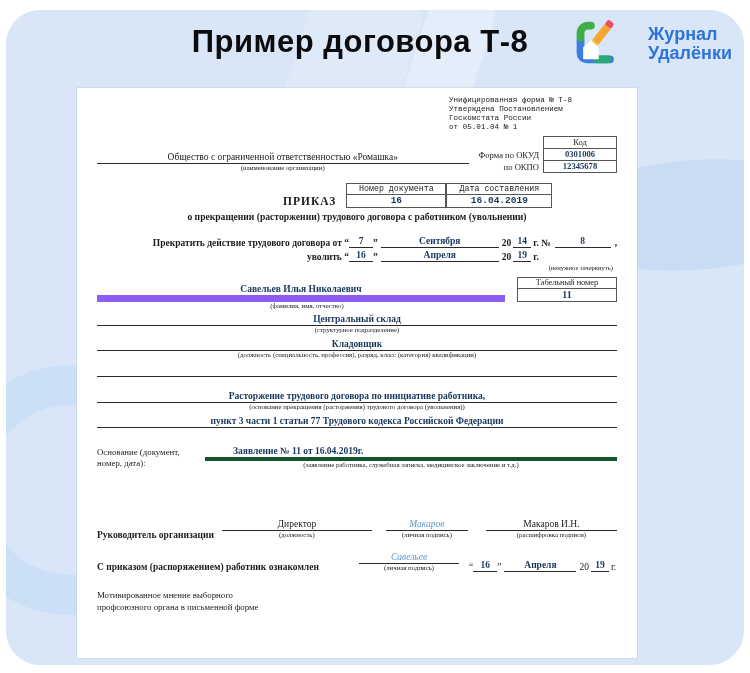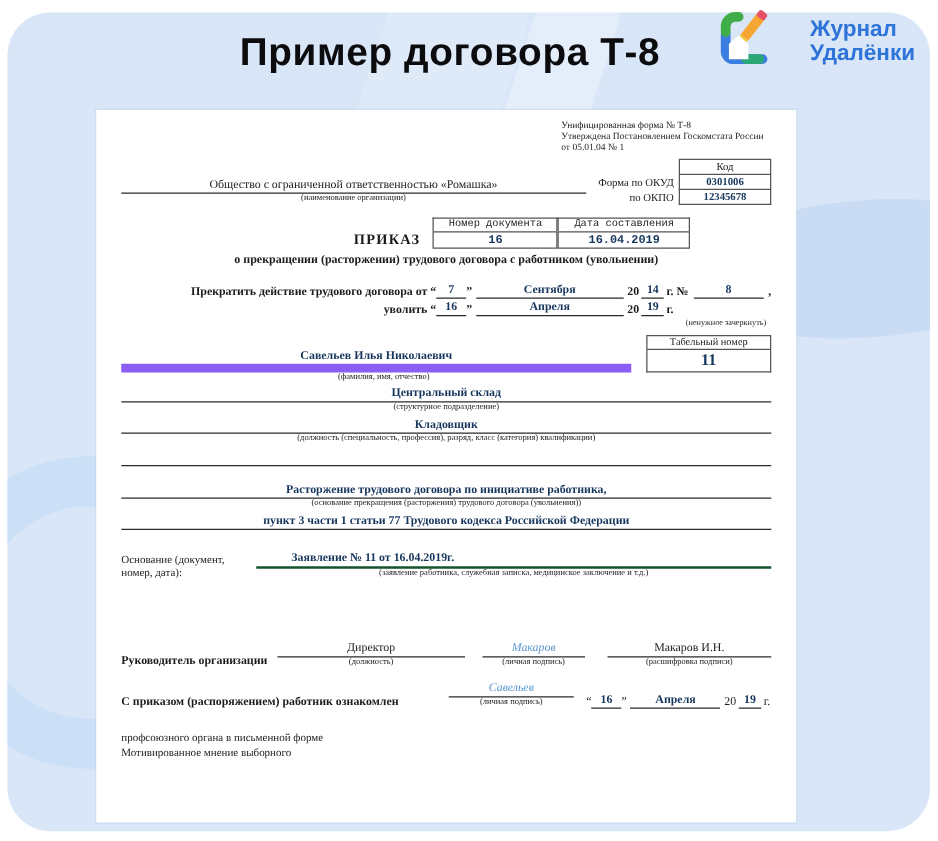--- a/index.html
+++ b/index.html
@@ -15,30 +15,30 @@
     background:#c9dcf4; border-radius:50% / 40%; transform:rotate(-4deg); }
   .deco-swoosh { position:absolute; left:408px; top:-30px; width:66px; height:160px;
     background:rgba(255,255,255,0.30); transform:rotate(18deg); border-radius:30px; }
   .deco-swoosh2 { position:absolute; left:288px; top:-40px; width:110px; height:200px;
     background:rgba(255,255,255,0.18); transform:rotate(18deg); border-radius:40px; }
 
   
   .page-title { position:absolute; left:0; top:24px; width:720px; text-align:center;
     font-family:"Liberation Sans","DejaVu Sans",sans-serif; font-weight:bold;
     font-size:31px; color:#0c0c0e; letter-spacing:0.5px; }
-  .logo { position:absolute; right:18px; top:4px; display:flex; align-items:center; gap:25px; }
+  .logo { position:absolute; right:18px; top:16px; display:flex; align-items:center; gap:25px; }
   .logo-text { font-family:"Liberation Sans","DejaVu Sans",sans-serif; font-weight:bold;
     font-size:18px; line-height:1.05; color:#2e74d8; }
 
   
   .card { position:absolute; left:77px; top:88px; width:560px; height:570px;
     background:#ffffff; padding:8px 20px 10px 20px; font-size:9.5px; color:#1c1c1c;
     box-shadow:0 0 0 1px rgba(180,200,225,0.35); }
 
-  .form-info { margin-left:352px; font-size:7.6px; line-height:1.18; color:#222; }
+  .form-info { margin-left:352px; font-size:7.6px; line-height:1.18; color:#222;font-family:Liberation Mono, monospace; }
 
   .okud-row { display:flex; margin-top:4px; }
   .org-block { flex:1; display:flex; flex-direction:column; justify-content:flex-end; padding-right:10px; }
   .org-name { text-align:center; border-bottom:1px solid #2a2a2a; padding-bottom:1px; }
   .okud-grid { display:grid; grid-template-columns:auto 74px; font-size:8.6px; align-items:stretch; }
   .okud-label { text-align:right; padding:1px 4px 0 0; }
   .okud-cell { border:1px solid #555; border-top:none; text-align:center; padding:0 2px 1px 2px; }
   .okud-cell.first { border-top:1px solid #555; }
   .navy { color:#17365d; font-weight:bold; }
 
@@ -63,31 +63,31 @@
   .month { width:118px; margin:0 3px; }
   .yr { width:18px; margin:0 2px; }
   .numseg { flex:1; margin:0 4px; }
   .strike-note { text-align:right; font-size:6.6px; margin-top:2px; padding-right:4px; color:#222; }
 
   .tab-row { display:flex; margin-top:6px; }
   .emp-col { flex:1; display:flex; flex-direction:column; justify-content:flex-end; padding-right:12px; }
   .emp-name { text-align:center; border-bottom:7px solid #8b5cf6; padding-bottom:1px; }
   .tab-table { width:100px; font-size:8.3px; }
   .tab-cell { border:1px solid #555; text-align:center; padding:0 2px 1px 2px; }
-  .tab-cell.v { border-top:none; font-size:13px; }
+  .tab-cell.v { border-top:none; font-size:10px; }
 
   .full-line { text-align:center; border-bottom:1px solid #2a2a2a; padding-bottom:1px; margin-top:4px; }
   .full-line.empty { height:12px; margin-top:6px; }
 
   .reason-block { margin-top:14px; }
 
   .basis-row { display:flex; margin-top:18px; align-items:flex-end; }
   .basis-label { width:108px; font-size:8.8px; line-height:1.25; }
   .basis-col { flex:1; }
-  .basis-val { border-bottom:2px solid #14532d; padding:0 0 1px 28px; }
+  .basis-val { border-bottom:4px solid #14532d; padding:0 0 1px 28px; }
 
   .sig-row { display:flex; align-items:flex-end; margin-top:26px; white-space:nowrap; }
   .sig-label { font-weight:bold; padding-right:8px; }
   .sig-col { display:flex; flex-direction:column; }
   .sig-u { border-bottom:1px solid #2a2a2a; text-align:center; padding:0 4px 1px 4px; }
   .script { font-style:italic; color:#5b96cf; font-family:Liberation Serif, serif; }
   .w-pos { width:150px; margin-right:14px;margin-top:24px; }
   .w-sign { width:82px; margin-right:18px; }
   .w-name { flex:1; }
   .w-sign2 { width:100px; margin-right:10px; }
@@ -251,18 +251,18 @@
         <span class="useg day navy">16</span>
         <span>”</span>
         <span class="useg month-sm navy">Апреля</span>
         <span>20</span>
         <span class="useg yr navy">19</span>
         <span>г.</span>
       </span>
     </div>
 
     <div class="union-note">
+      <div>Мотивированное мнение выборного</div>
       <div>профсоюзного органа в письменной форме</div>
-      <div>Мотивированное мнение выборного</div>
     </div>
 
   </div>
 </div>
 
 </body></html>

